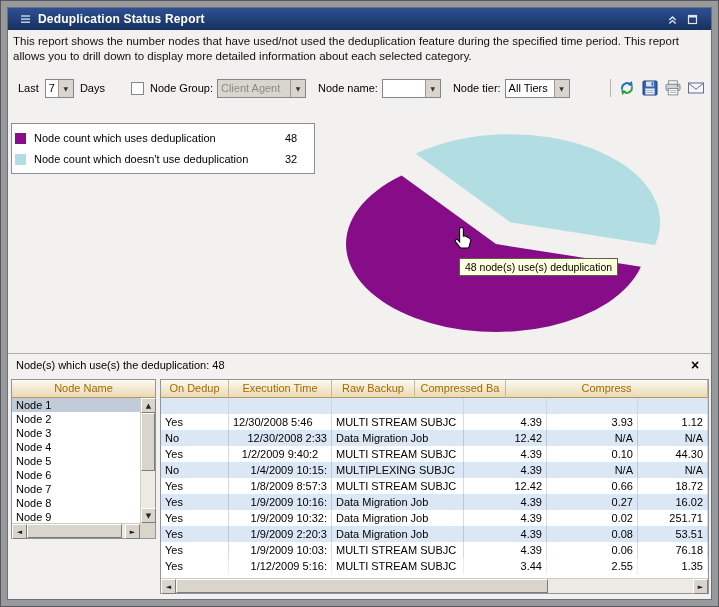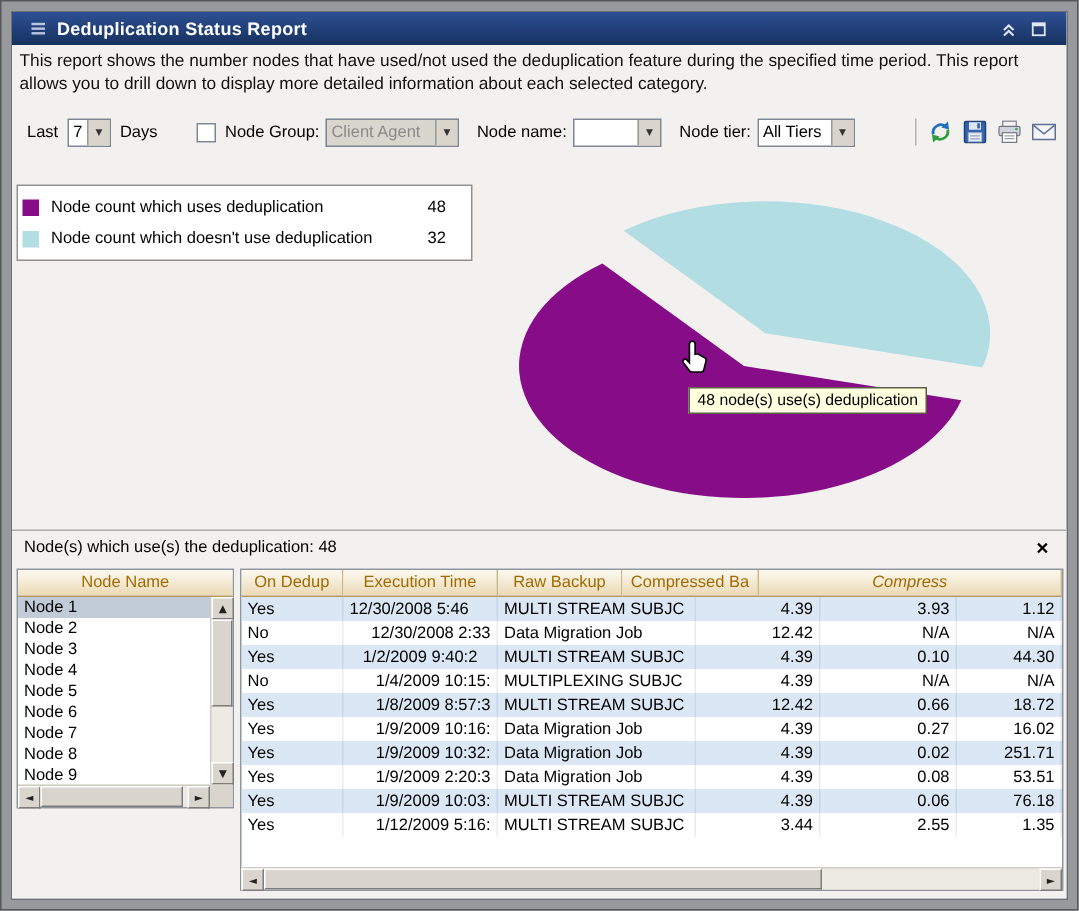--- a/index.html
+++ b/index.html
@@ -83,25 +83,25 @@
   .hs-track { flex:1; position:relative; }
   .hs-thumb { position:absolute; left:0; top:0; height:100%; background:#d9d5cd;
               border:1px solid; border-color:#ffffff #7c7c7c #7c7c7c #ffffff; }
 
   .grid { position:absolute; left:152px; top:3px; width:549px; height:215px;
           border:1px solid #8e959c; background:#fff; }
   .grid-header { display:flex; height:18px; overflow:hidden; }
   .th { flex:none; background:linear-gradient(#fdfaf0,#ead9b5); border-right:1px solid #cbb98e;
         border-bottom:1px solid #b49a62; color:#a36a00; font-size:11px; line-height:17px;
         text-align:center; overflow:hidden; white-space:nowrap; }
-  .grid-header .th:last-child { flex:1;font-style:italic; }
+  .grid-header .th:last-child { flex:1; }
   .grid-rows { position:absolute; top:18px; left:0; right:0; bottom:15px; overflow:hidden; }
   .tr { display:flex; height:16px; }
   .tr:nth-child(odd) { background:#dbe7f5; }
-  .td { flex:none; font-size:11px; line-height:16px; padding:0 4px;
+  .td { flex:none; font-size:11px; line-height:16px; padding:16px 4px;
         border-right:1px solid rgba(110,130,160,.16); white-space:nowrap; overflow:hidden; }
   .tr .td:last-child { flex:1; }
   .grid .hscroll { right:0; }
 </style>
 </head>
 <body>
 
 <div class="window">
  <div class="win-inner">
 

